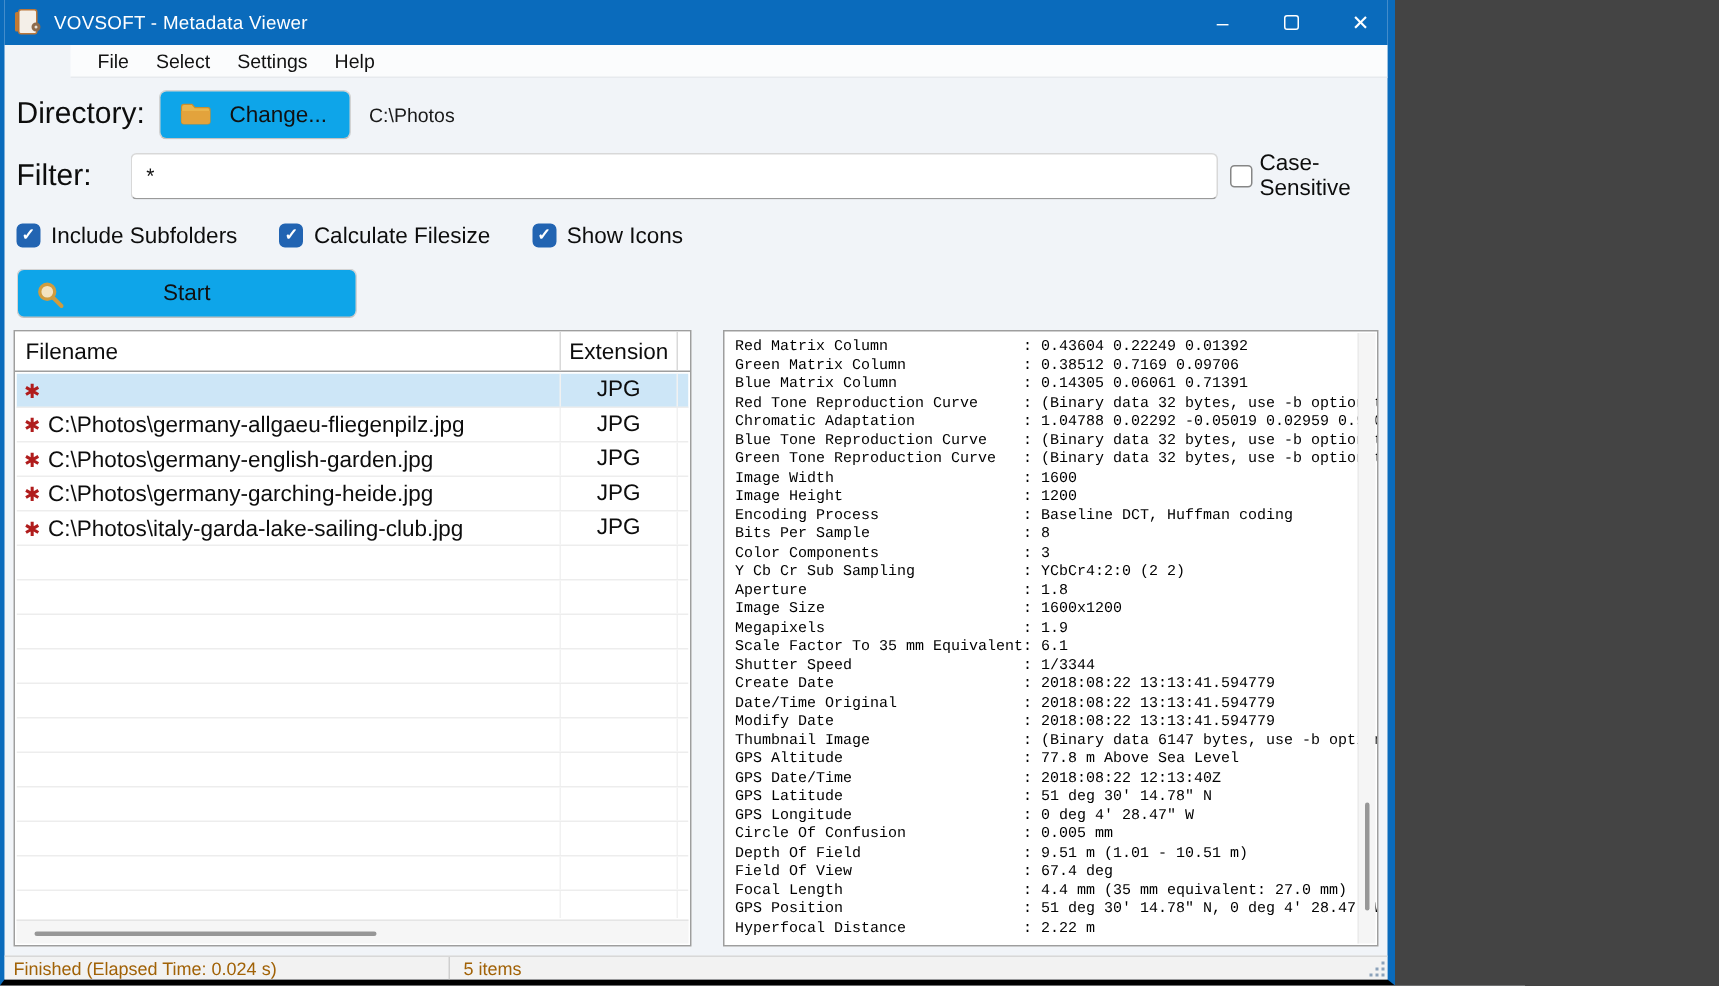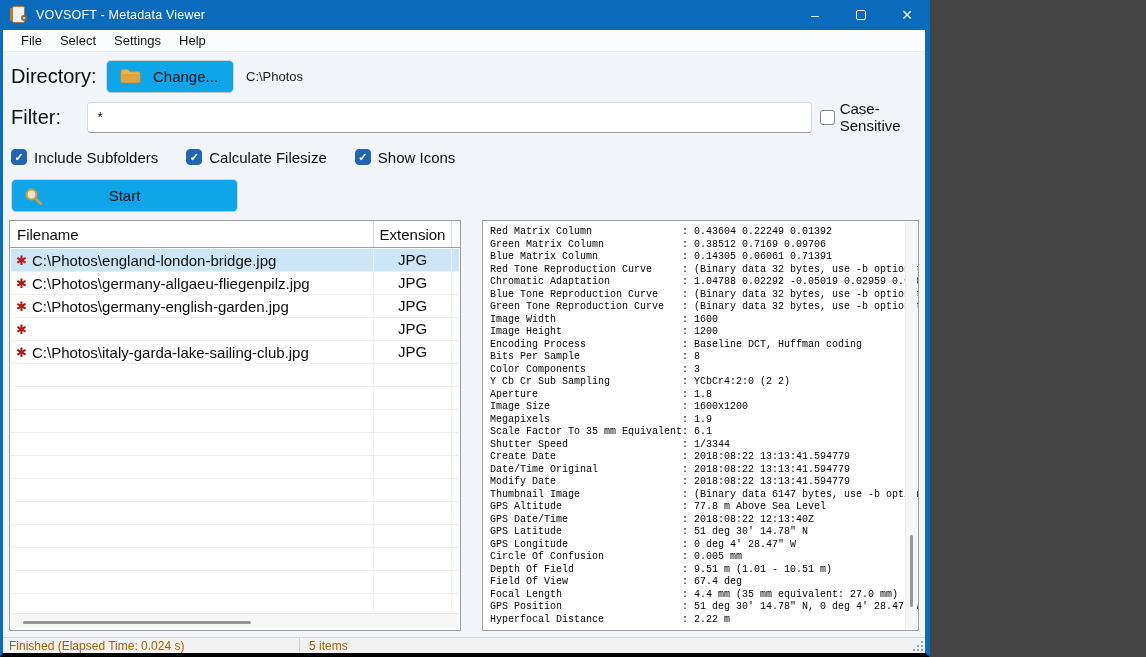--- a/index.html
+++ b/index.html
@@ -14,21 +14,21 @@
   .titlebar{ height:30px; background:#0a6bbc; display:flex; align-items:center; color:#fff; flex:0 0 auto; margin:0 -5px 0 -3px; padding-left:3px;}
   .app-icon{ width:18px; height:18px; margin:0 8px 0 7px; position:relative; display:inline-block;}
   .app-icon .page{ position:absolute; left:2px; top:0; width:13px; height:17px; background:#f4efe8; border:1px solid #b9763a; border-radius:2px;}
   .app-icon .bind{ position:absolute; left:0; top:2px; width:6px; height:13px; background:#c27a33; border-radius:1px;}
   .app-icon .lens{ position:absolute; right:1px; bottom:3px; width:6px; height:6px; border:2px solid #8d6b4d; border-radius:50%; background:#e8e3da;}
   .title{ font-size:12.5px; letter-spacing:.2px;}
   .win-controls{ margin-left:auto; display:flex; height:100%;}
   .win-btn{ width:46px; height:100%; display:flex; align-items:center; justify-content:center; font-size:14px; cursor:default;}
   .max-glyph{ width:10px; height:10px; border:1.2px solid #fff; border-radius:2px; display:inline-block;}
   
-  .menubar{ height:22px; background:#fbfcfd; border-bottom:1px solid #e7eaee; display:flex; align-items:center; padding-left:9px; flex:0 0 auto;}
+  .menubar{ height:22px; background:#fbfcfd; border-bottom:1px solid #e7eaee; display:flex; align-items:center; padding-left:9px; flex:0 0 auto;margin-left:44px;}
   .menu-item{ font-size:13px; color:#111; padding:0 9px; }
   
   .content{ flex:1; display:flex; flex-direction:column; min-height:0;}
   .frow{ display:flex; align-items:center; }
   .row-dir{ margin:5px 8px 0; height:38px; }
   .row-filter{ margin:4px 8px 0; height:36px; }
   .field-label{ width:95px; font-size:20px; color:#0d0d0d; }
   .btn{ background:#0ea5e9; border:1px solid #d3d3d3; border-bottom-color:#c2c2c2; border-radius:5px; font-size:15px; color:#111; font-family:"Liberation Sans",sans-serif;}
   .change-btn{ width:128px; height:33px; display:flex; align-items:center; gap:12px; padding-left:13px;}
   .path-text{ margin-left:12px; font-size:13px; color:#1a1a1a;}
@@ -148,21 +148,20 @@
       <div class="file-table">
         <div class="thead">
           <span class="h-name">Filename</span>
           <span class="h-ext">Extension</span>
           <span class="h-fill"></span>
         </div>
         <div class="tbody">
             <div class="trow sel">
               <span class="c-name">
                 <span class="ficon">✱</span>
-                <span>C:\Photos\england-london-bridge.jpg</span>
               </span>
               <span class="c-ext">JPG</span>
               <span class="c-fill"></span>
             </div>
             <div class="trow">
               <span class="c-name">
                 <span class="ficon">✱</span>
                 <span>C:\Photos\germany-allgaeu-fliegenpilz.jpg</span>
               </span>
               <span class="c-ext">JPG</span>
@@ -172,20 +171,21 @@
               <span class="c-name">
                 <span class="ficon">✱</span>
                 <span>C:\Photos\germany-english-garden.jpg</span>
               </span>
               <span class="c-ext">JPG</span>
               <span class="c-fill"></span>
             </div>
             <div class="trow">
               <span class="c-name">
                 <span class="ficon">✱</span>
+                <span>C:\Photos\germany-garching-heide.jpg</span>
               </span>
               <span class="c-ext">JPG</span>
               <span class="c-fill"></span>
             </div>
             <div class="trow">
               <span class="c-name">
                 <span class="ficon">✱</span>
                 <span>C:\Photos\italy-garda-lake-sailing-club.jpg</span>
               </span>
               <span class="c-ext">JPG</span>

